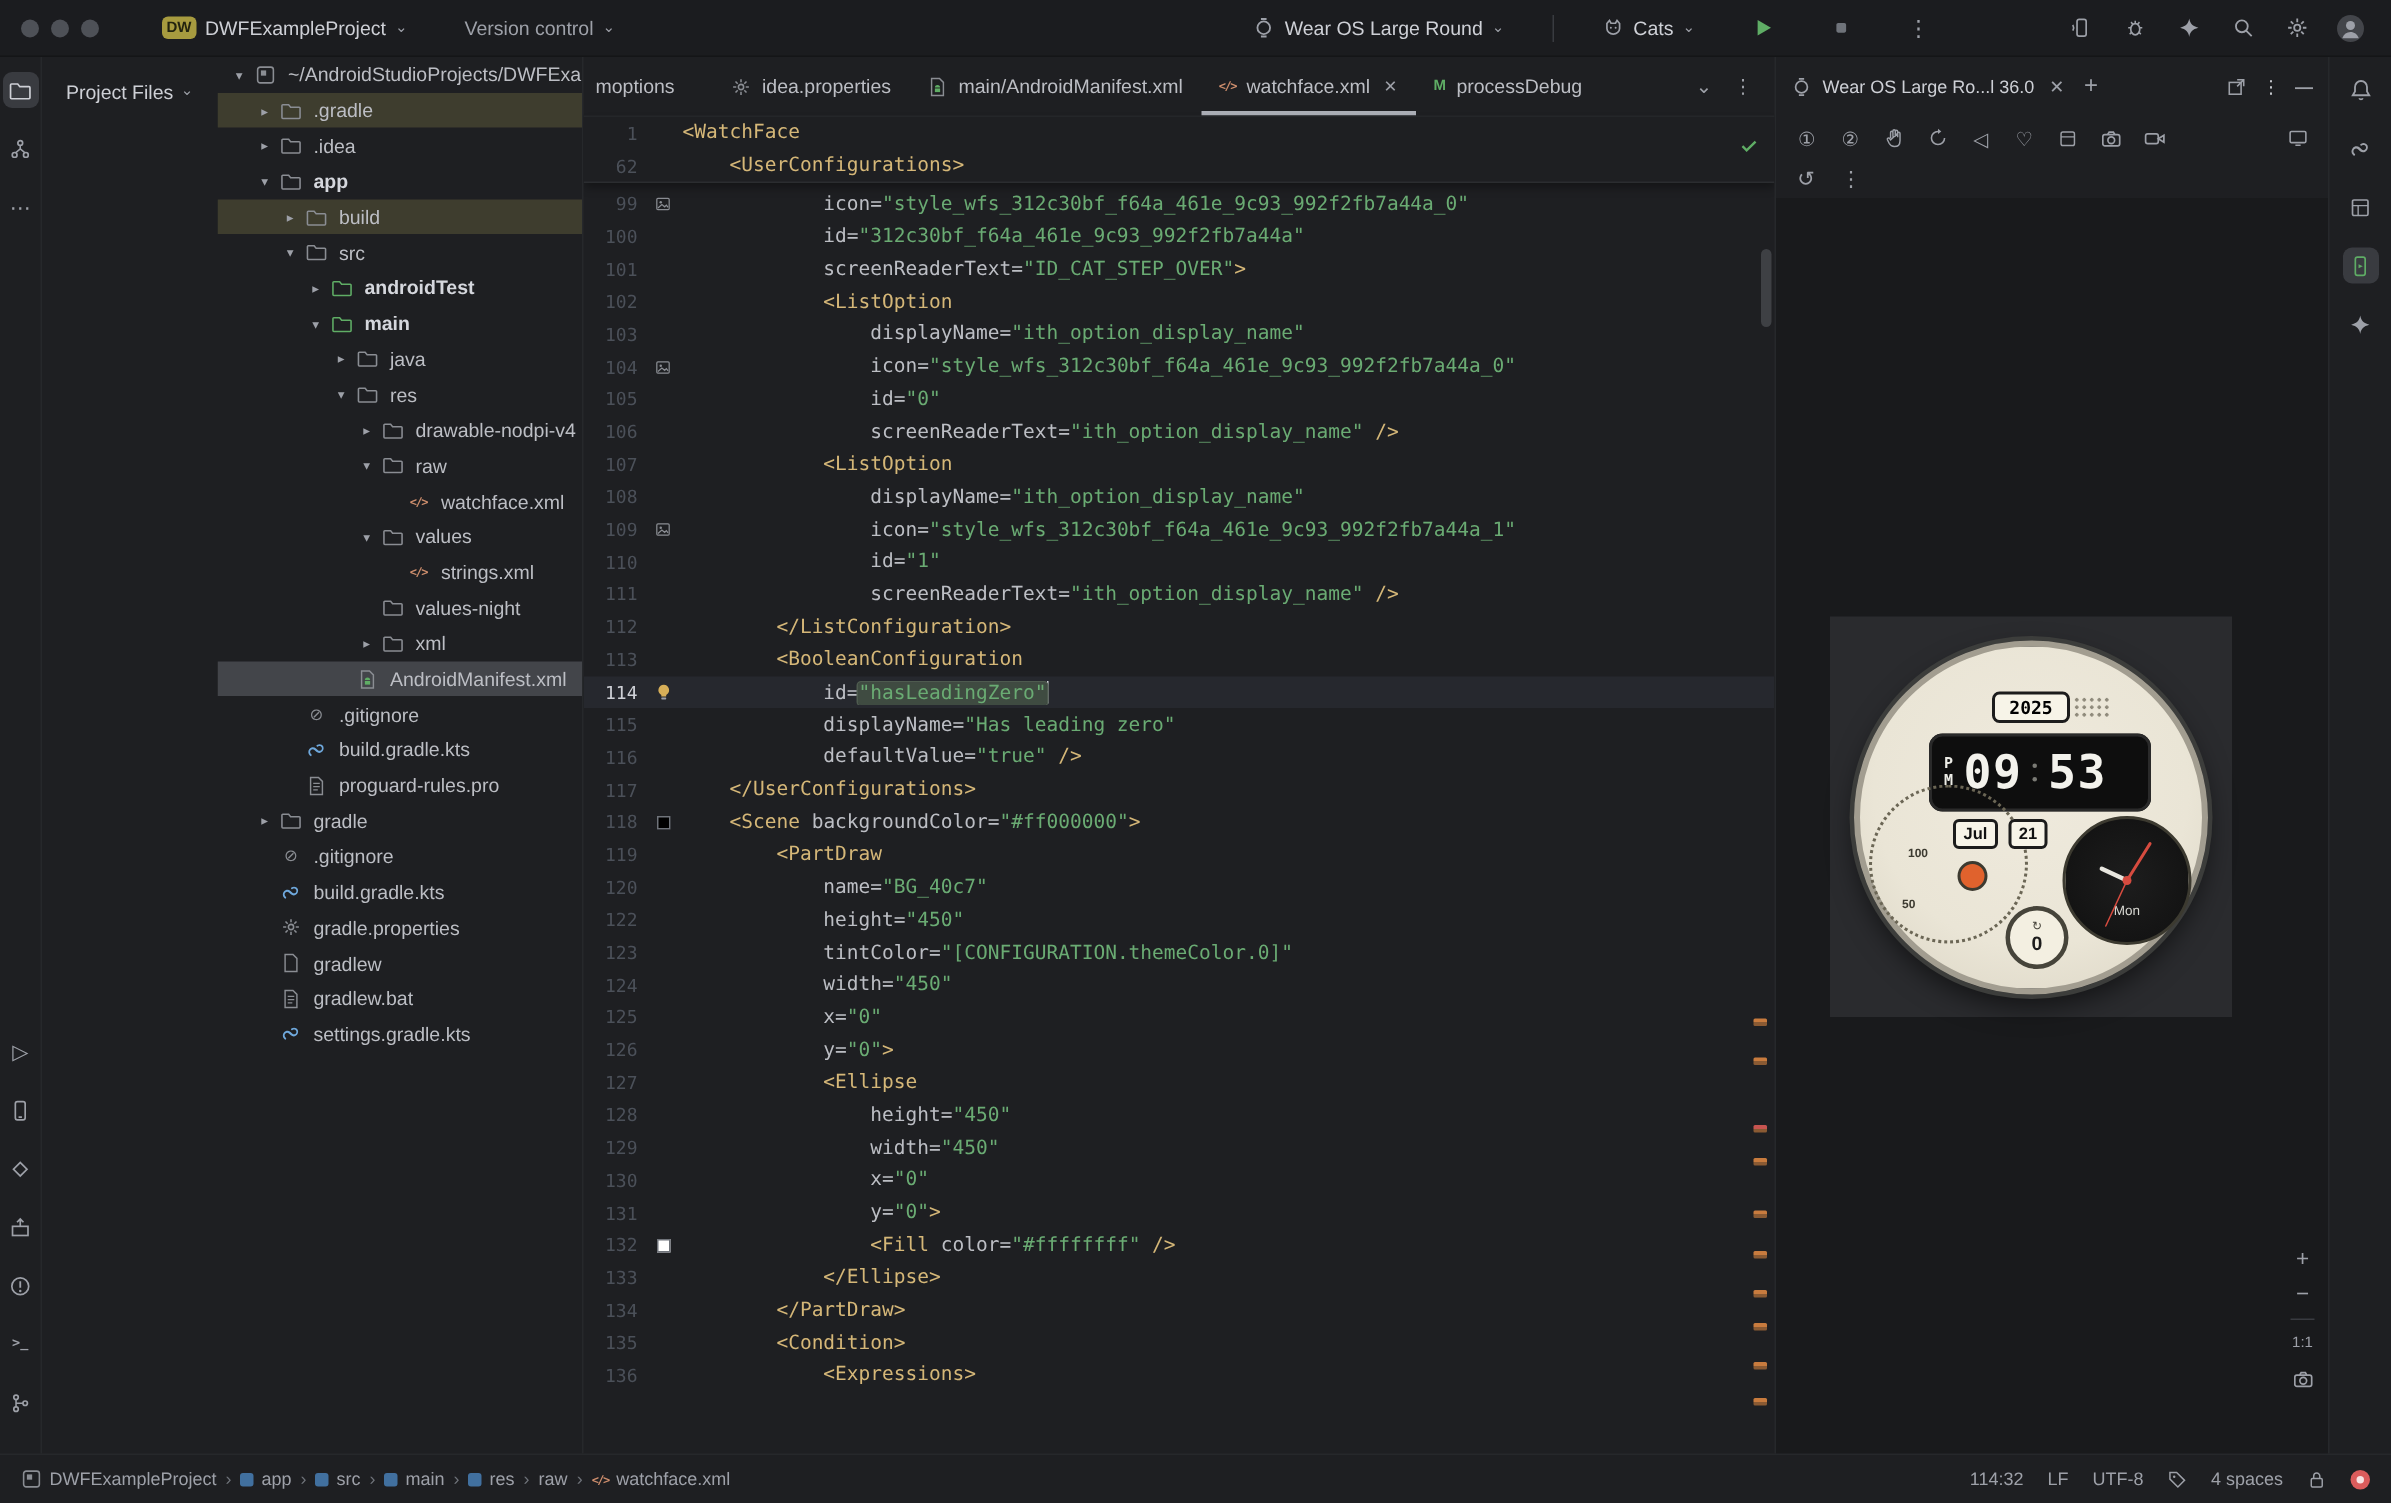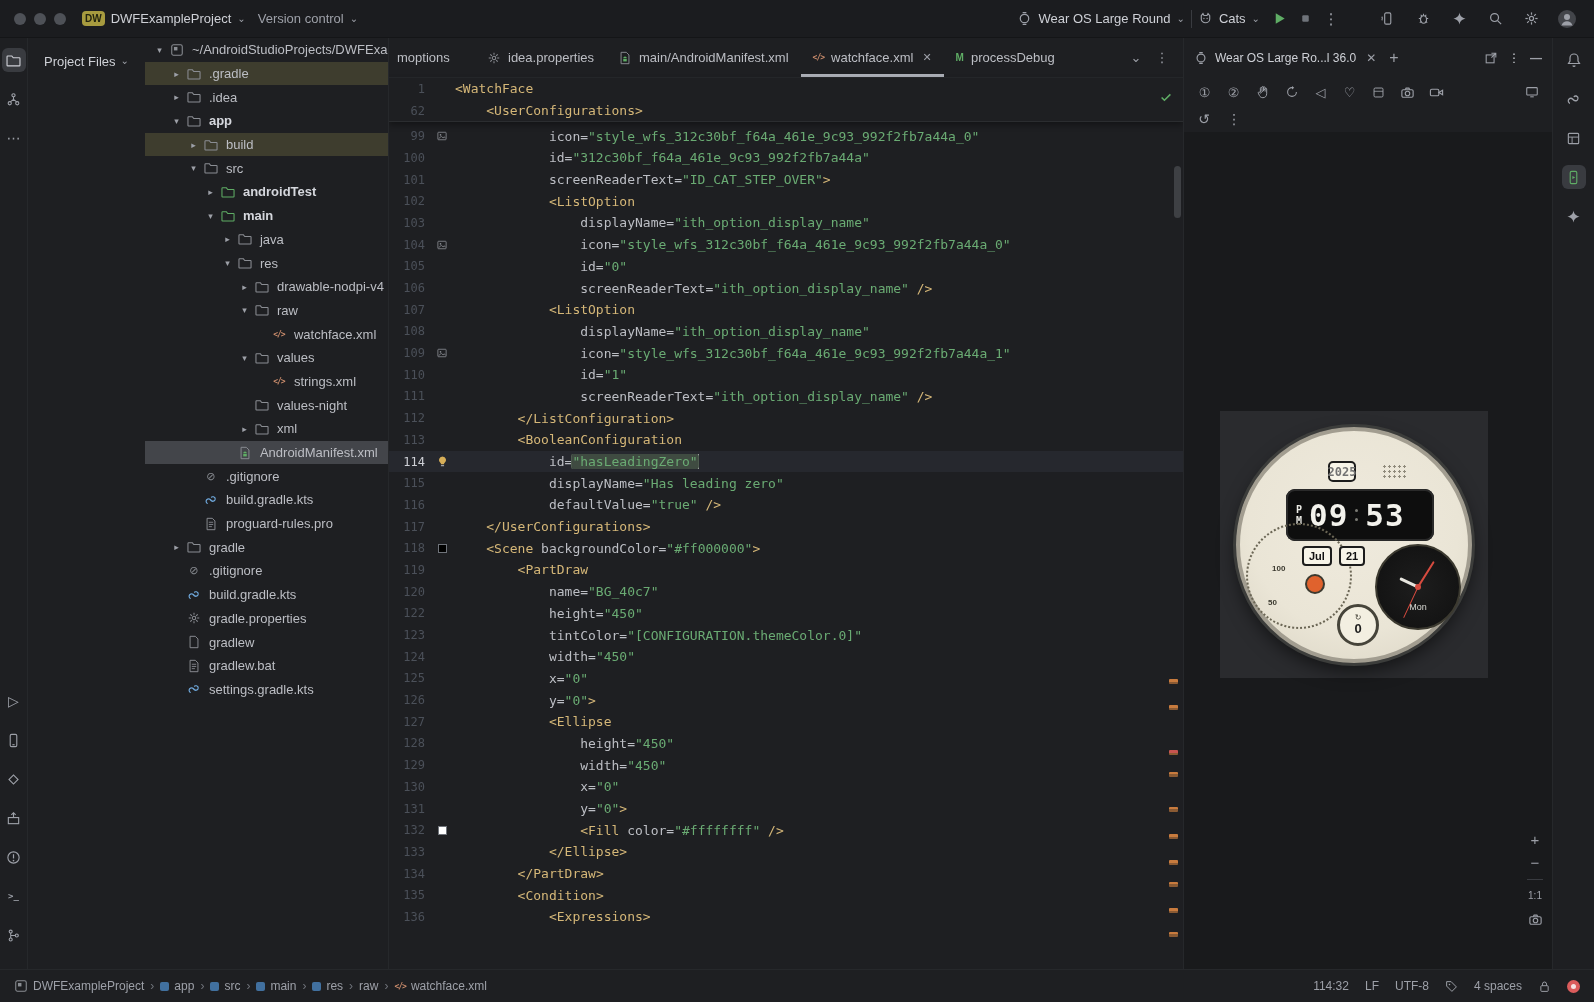--- a/index.html
+++ b/index.html
@@ -2,21 +2,21 @@
 <html><head>
 <meta charset="utf-8">
 <style>
 *{margin:0;padding:0;box-sizing:border-box}
 html,body{width:1594px;height:1002px;background:#1E1F22;color:#BCBEC4;font-family:"Liberation Sans",sans-serif;overflow:hidden}
 .app{position:relative;width:1594px;height:1002px;display:flex;flex-direction:column;font-size:13px}
 .icn{display:inline-flex;align-items:center;justify-content:center}
 svg{display:block}
 
 
-.titlebar{height:38px;flex:none;display:flex;align-items:center;gap:0;padding:0 14px;background:#1B1C1F;border-bottom:1px solid #141517}
+.titlebar{height:38px;flex:none;display:flex;align-items:center;gap:26px;padding:0 14px;background:#1B1C1F;border-bottom:1px solid #141517}
 .traffic{display:flex;gap:8px;margin-right:10px}
 .tdot{width:12px;height:12px;border-radius:50%;background:#4E5157}
 .tb-item{display:flex;align-items:center;gap:6px;padding:4px 6px;border-radius:6px;color:#CED0D6;cursor:pointer}
 .tb-item.dim{color:#9DA0A8}
 .dw-badge{background:#A79B3F;color:#23240F;font:bold 10px "Liberation Sans",sans-serif;padding:2px 3px;border-radius:4px}
 .chevdn{color:#9DA0A8;font-size:10px;line-height:1}
 .tb-spacer{flex:1}
 .tb-sep{width:1px;height:18px;background:#393B40}
 .tb-icon{display:flex;align-items:center;justify-content:center;width:26px;height:26px;border-radius:6px;color:#9DA0A8;background:none;border:none;cursor:pointer;font-size:15px}
 .tb-gap{width:30px}
@@ -81,21 +81,21 @@
 .rp-spacer{flex:1}
 .rp-hideline{color:#9DA0A8;cursor:pointer;font-weight:bold}
 .rp-tools{height:28px;flex:none;display:flex;align-items:center;gap:4px;padding:0 8px;color:#9DA0A8}
 .rp-tools .icn{width:25px;height:22px;font-size:13px;cursor:pointer;border-radius:4px}
 .rp-tools .pushright{margin-left:auto}
 .rp-tools2{height:26px;flex:none;display:flex;align-items:center;gap:6px;padding:0 8px;color:#9DA0A8}
 .rp-tools2 .icn{width:24px;height:22px;font-size:14px;cursor:pointer}
 .rp-content{flex:1;position:relative;background:#191A1C}
 .device-frame{position:absolute;left:36px;top:279px;width:268px;height:267px;background:#2A2B2E}
 .watch{position:absolute;left:16px;top:16px;width:236px;height:236px;border-radius:50%;background:radial-gradient(circle at 50% 42%,#EFEADD 0%,#EAE5D6 60%,#D9D3C2 100%);border:4px solid #A29D90;box-shadow:0 0 0 3px #3C3D3B,0 8px 18px rgba(0,0,0,.55)}
-.w-year{position:absolute;left:88px;top:30px;width:28px;height:21px;background:#F7F4E8;border:2px solid #1C1C1C;border-radius:5px;color:#737373;font:bold 12px "DejaVu Sans Mono",monospace;display:flex;align-items:center;justify-content:center}
+.w-year{position:absolute;left:88px;top:30px;width:52px;height:21px;background:#F7F4E8;border:2px solid #1C1C1C;border-radius:5px;color:#000000;font:bold 12px "DejaVu Sans Mono",monospace;display:flex;align-items:center;justify-content:center}
 .w-dots{position:absolute;left:142px;top:33px;width:24px;height:15px;background-image:radial-gradient(#8F8A7B 1.2px,transparent 1.3px);background-size:5px 5px}
 .w-time{position:absolute;left:46px;top:58px;width:148px;height:52px;background:#0E0E0E;border-radius:9px;display:flex;align-items:center;padding:0 10px;gap:7px;box-shadow:inset 0 0 0 2px #2A2A2A}
 .w-ampm{display:flex;flex-direction:column;line-height:10px;color:#ECECE6;font:bold 10px "DejaVu Sans Mono",monospace}
 .w-big{color:#F3F2EC;font:bold 31px "DejaVu Sans Mono",monospace;letter-spacing:1px}
 .w-colon{display:flex;flex-direction:column;gap:6px}
 .w-colon i{width:3px;height:3px;background:#7A7A74;border-radius:50%}
 .w-gauge{position:absolute;left:6px;top:92px;width:106px;height:106px;border-radius:50%;border:2px dotted #6B6655}
 .w-g100{position:absolute;left:32px;top:133px;font:bold 8px "Liberation Sans",sans-serif;color:#3C3A30}
 .w-g50{position:absolute;left:28px;top:167px;font:bold 8px "Liberation Sans",sans-serif;color:#3C3A30}
 .w-orange{position:absolute;left:65px;top:143px;width:20px;height:20px;border-radius:50%;background:#E0622D;border:2px solid #3C3A30}

